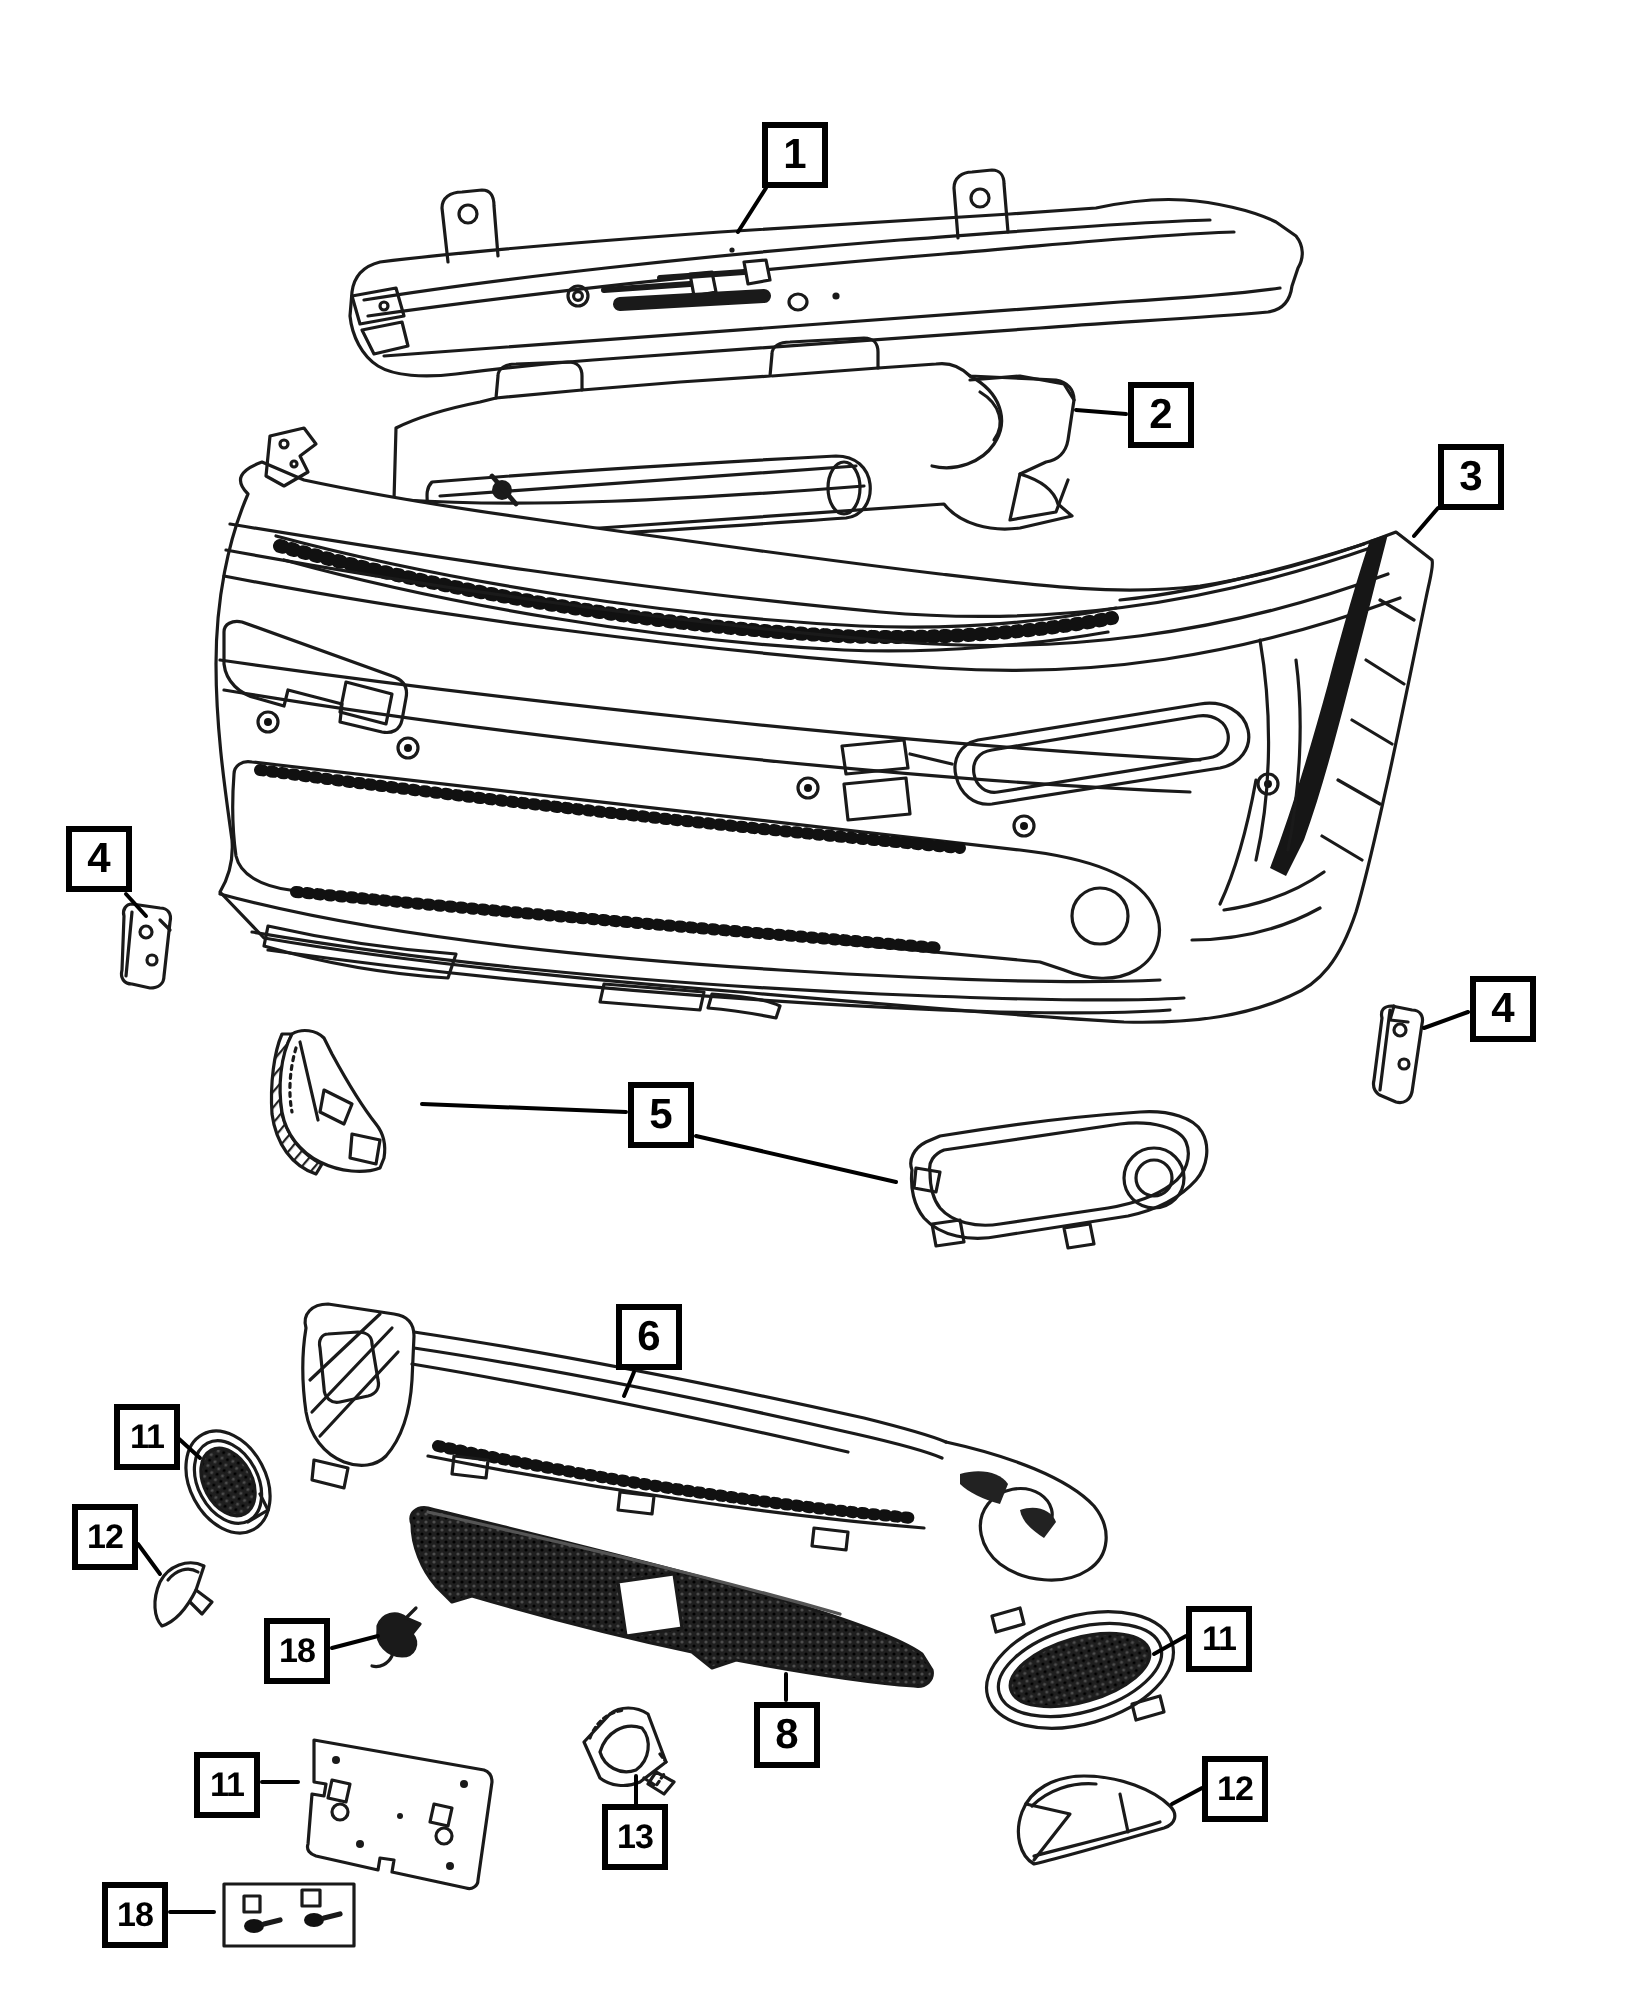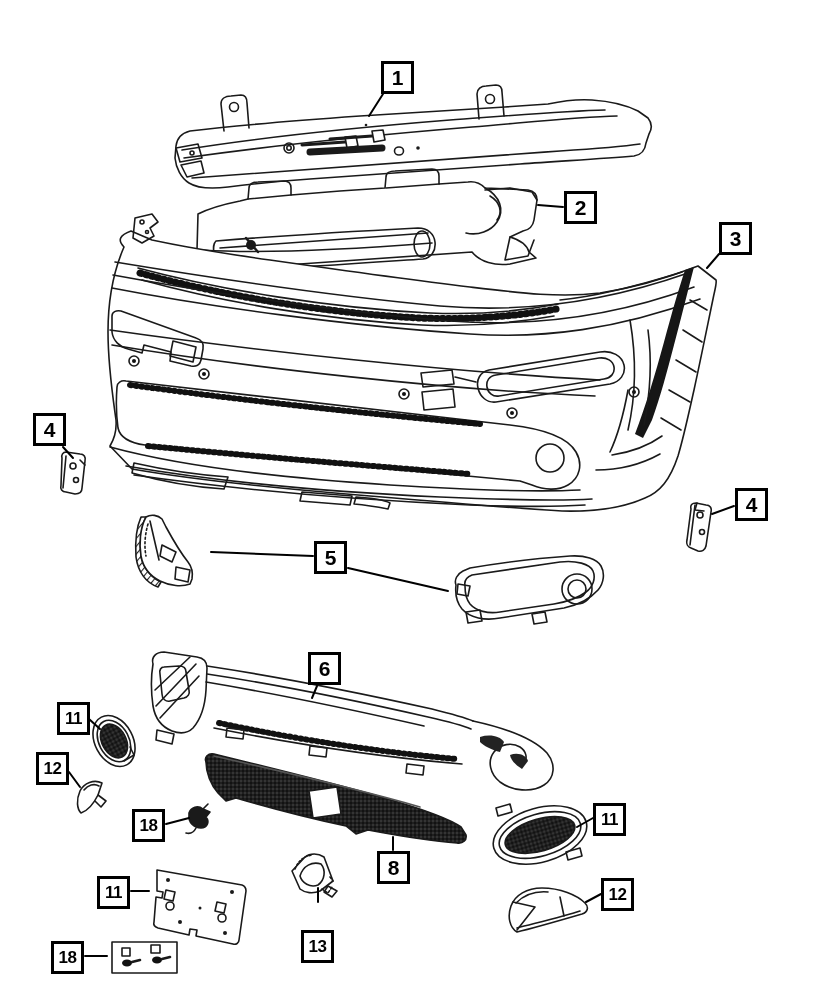--- a/index.html
+++ b/index.html
@@ -287,17 +287,17 @@
 <div class="callout" style="left:33px;top:413px">4</div>
 <div class="callout" style="left:735px;top:488px">4</div>
 <div class="callout" style="left:314px;top:541px">5</div>
 <div class="callout" style="left:308px;top:652px">6</div>
 <div class="callout" style="left:377px;top:851px">8</div>
 <div class="callout two" style="left:132px;top:809px">18</div>
 <div class="callout two" style="left:57px;top:702px">11</div>
 <div class="callout two" style="left:593px;top:803px">11</div>
 <div class="callout two" style="left:36px;top:752px">12</div>
 <div class="callout two" style="left:601px;top:878px">12</div>
-<div class="callout two" style="left:301px;top:930px">13</div>
+<div class="callout two" style="left:301px;top:902px">13</div>
 <div class="callout two" style="left:51px;top:941px">18</div>
 <div class="callout two" style="left:97px;top:876px">11</div>
 
 </div>
 
 </body></html>

